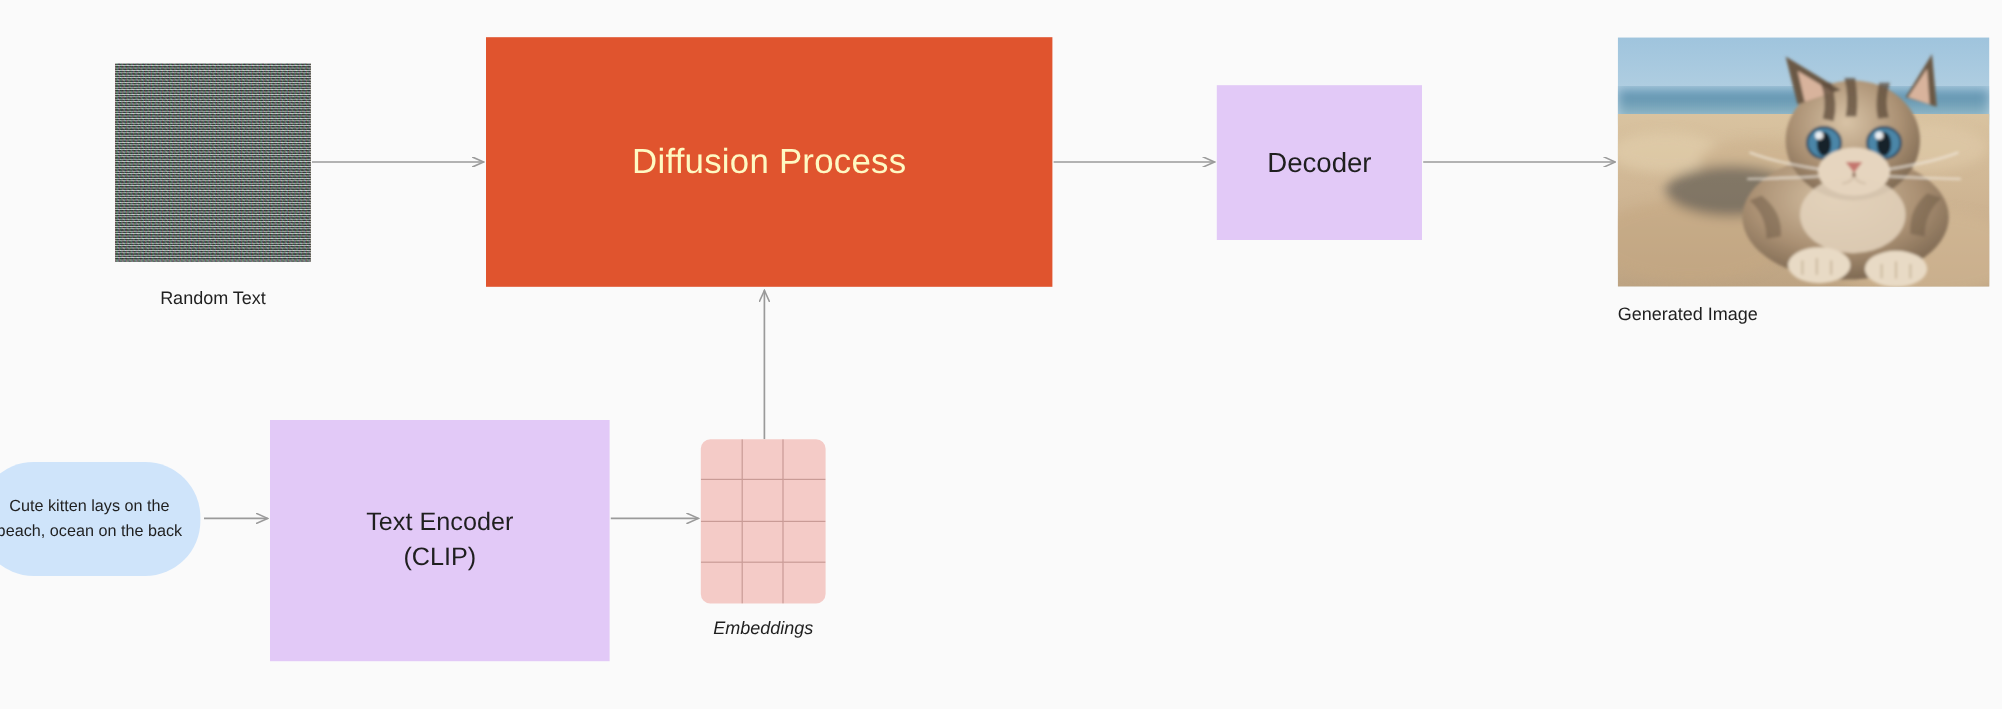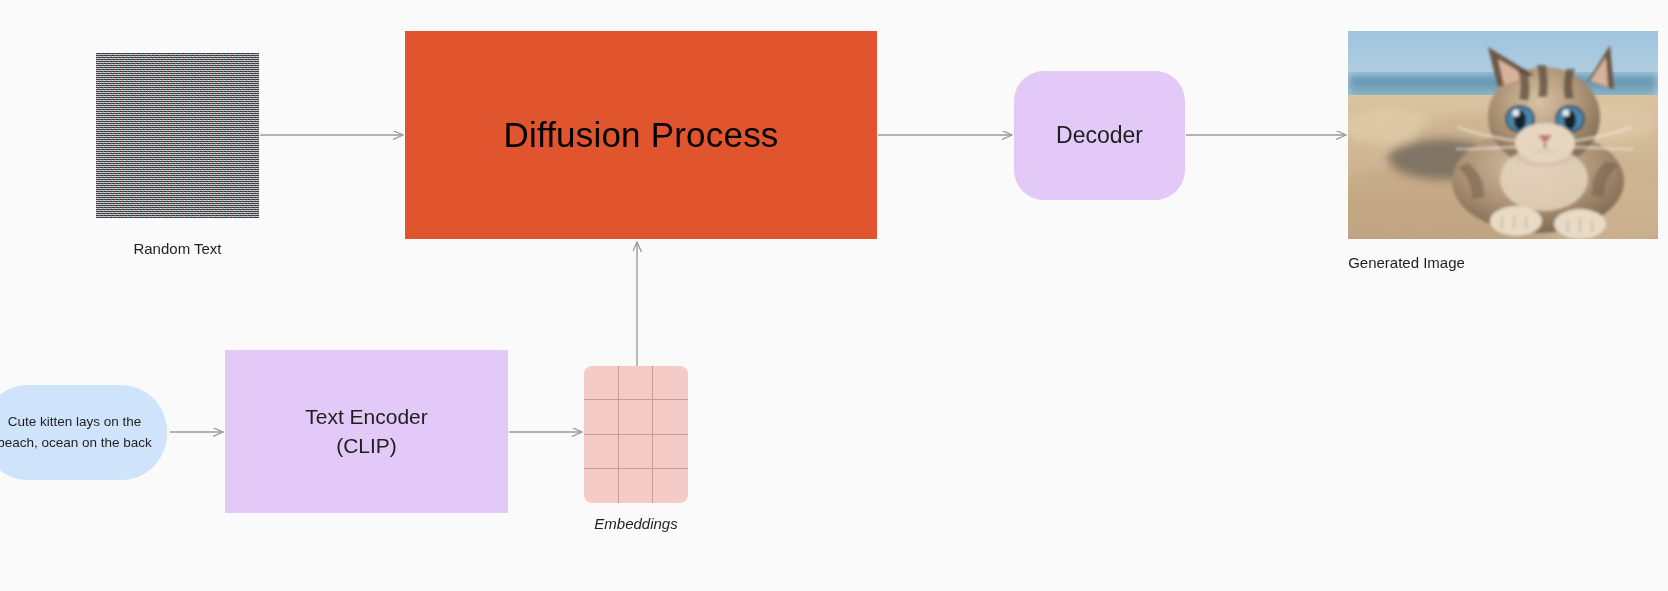--- a/index.html
+++ b/index.html
@@ -53,50 +53,49 @@
     left: 405px;
     top: 31px;
     width: 472px;
     height: 208px;
     background: #e0542e;
     display: flex;
     align-items: center;
     justify-content: center;
   }
   #diffusion-box .box-text {
-    color: #000000;
-    font-size: 35px;
+    color: #fef9c3;
+    font-size: 29px;
     letter-spacing: .2px;
   }
 
   
   #decoder-box {
     position: absolute;
     left: 1014px;
     top: 71px;
     width: 171px;
     height: 129px;
     background: #e2c9f7;
     display: flex;
     align-items: center;
     justify-content: center;
-    border-radius: 30px;
   }
   #decoder-box .box-text {
     color: #1f1f1f;
     font-size: 23px;
   }
 
   
   #encoder-box {
     position: absolute;
     left: 225px;
     top: 350px;
     width: 283px;
-    height: 163px;
+    height: 201px;
     background: #e2c9f7;
     display: flex;
     flex-direction: column;
     align-items: center;
     justify-content: center;
     line-height: 1.35;
   }
   #encoder-box .box-text {
     color: #1f1f1f;
     font-size: 21px;

